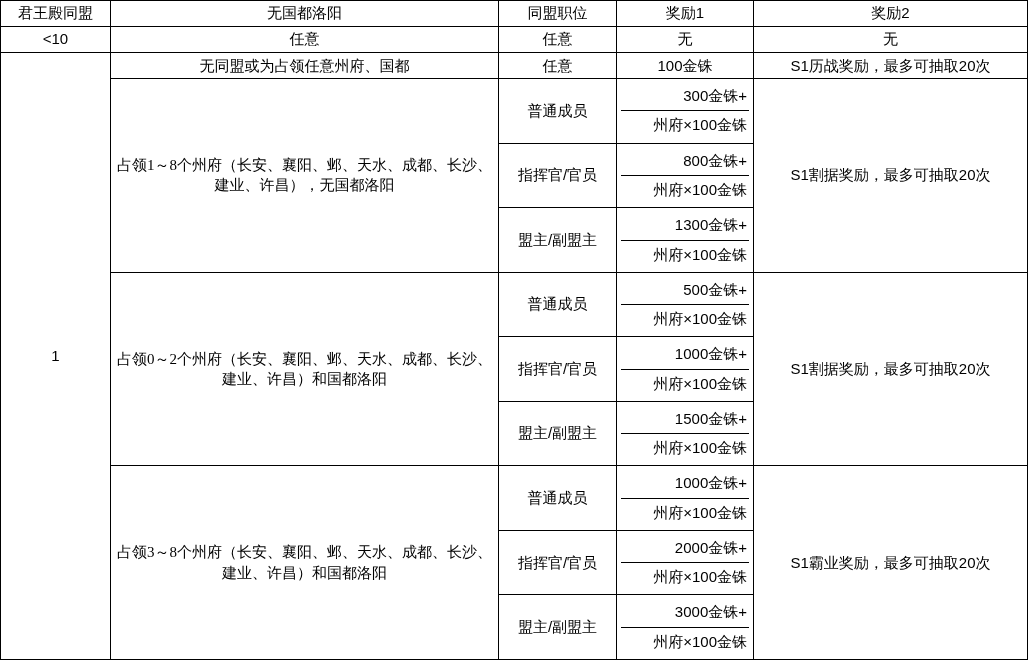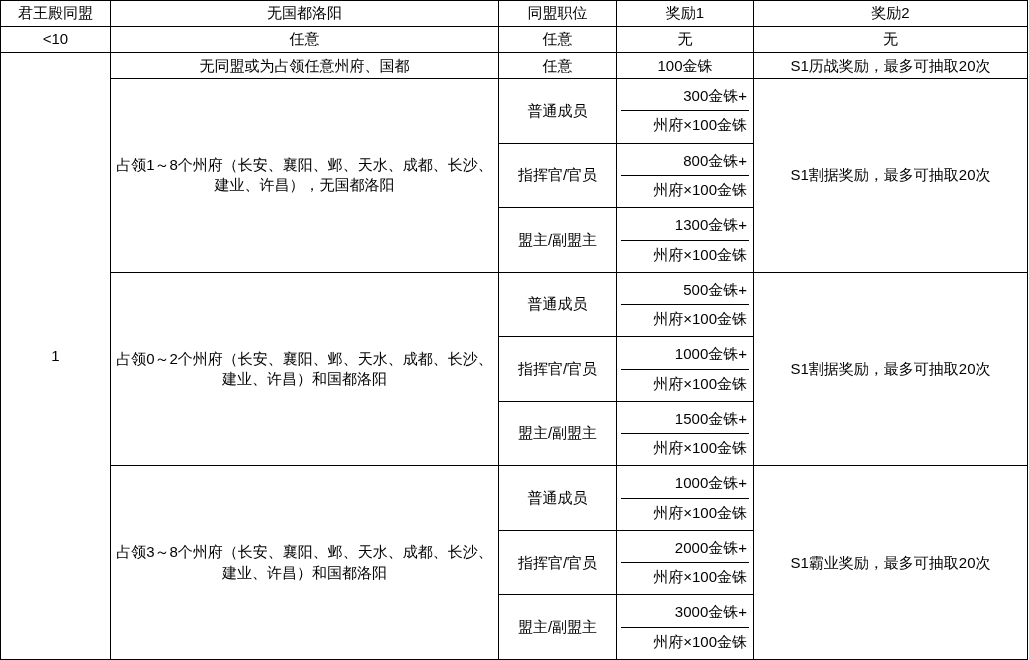--- a/index.html
+++ b/index.html
@@ -49,20 +49,21 @@
     font-size: 15px;
     text-align: right;
   }
   .reward-cell .line1 {
     border-bottom: 1px solid #000000;
   }
   .status-text {
     padding: 4px 10px;
     font-size: 15px;
     line-height: 1.6;
+    font-family: Liberation Serif, serif;
   }
   .big-left { font-size: 16px; }
   .rwd2 { font-size: 15px; padding: 4px 6px; margin-left: 48px; }
 </style>
 </head>
 <body>
 
 <table class="reward-table">
   <colgroup>
     <col class="col-a">

